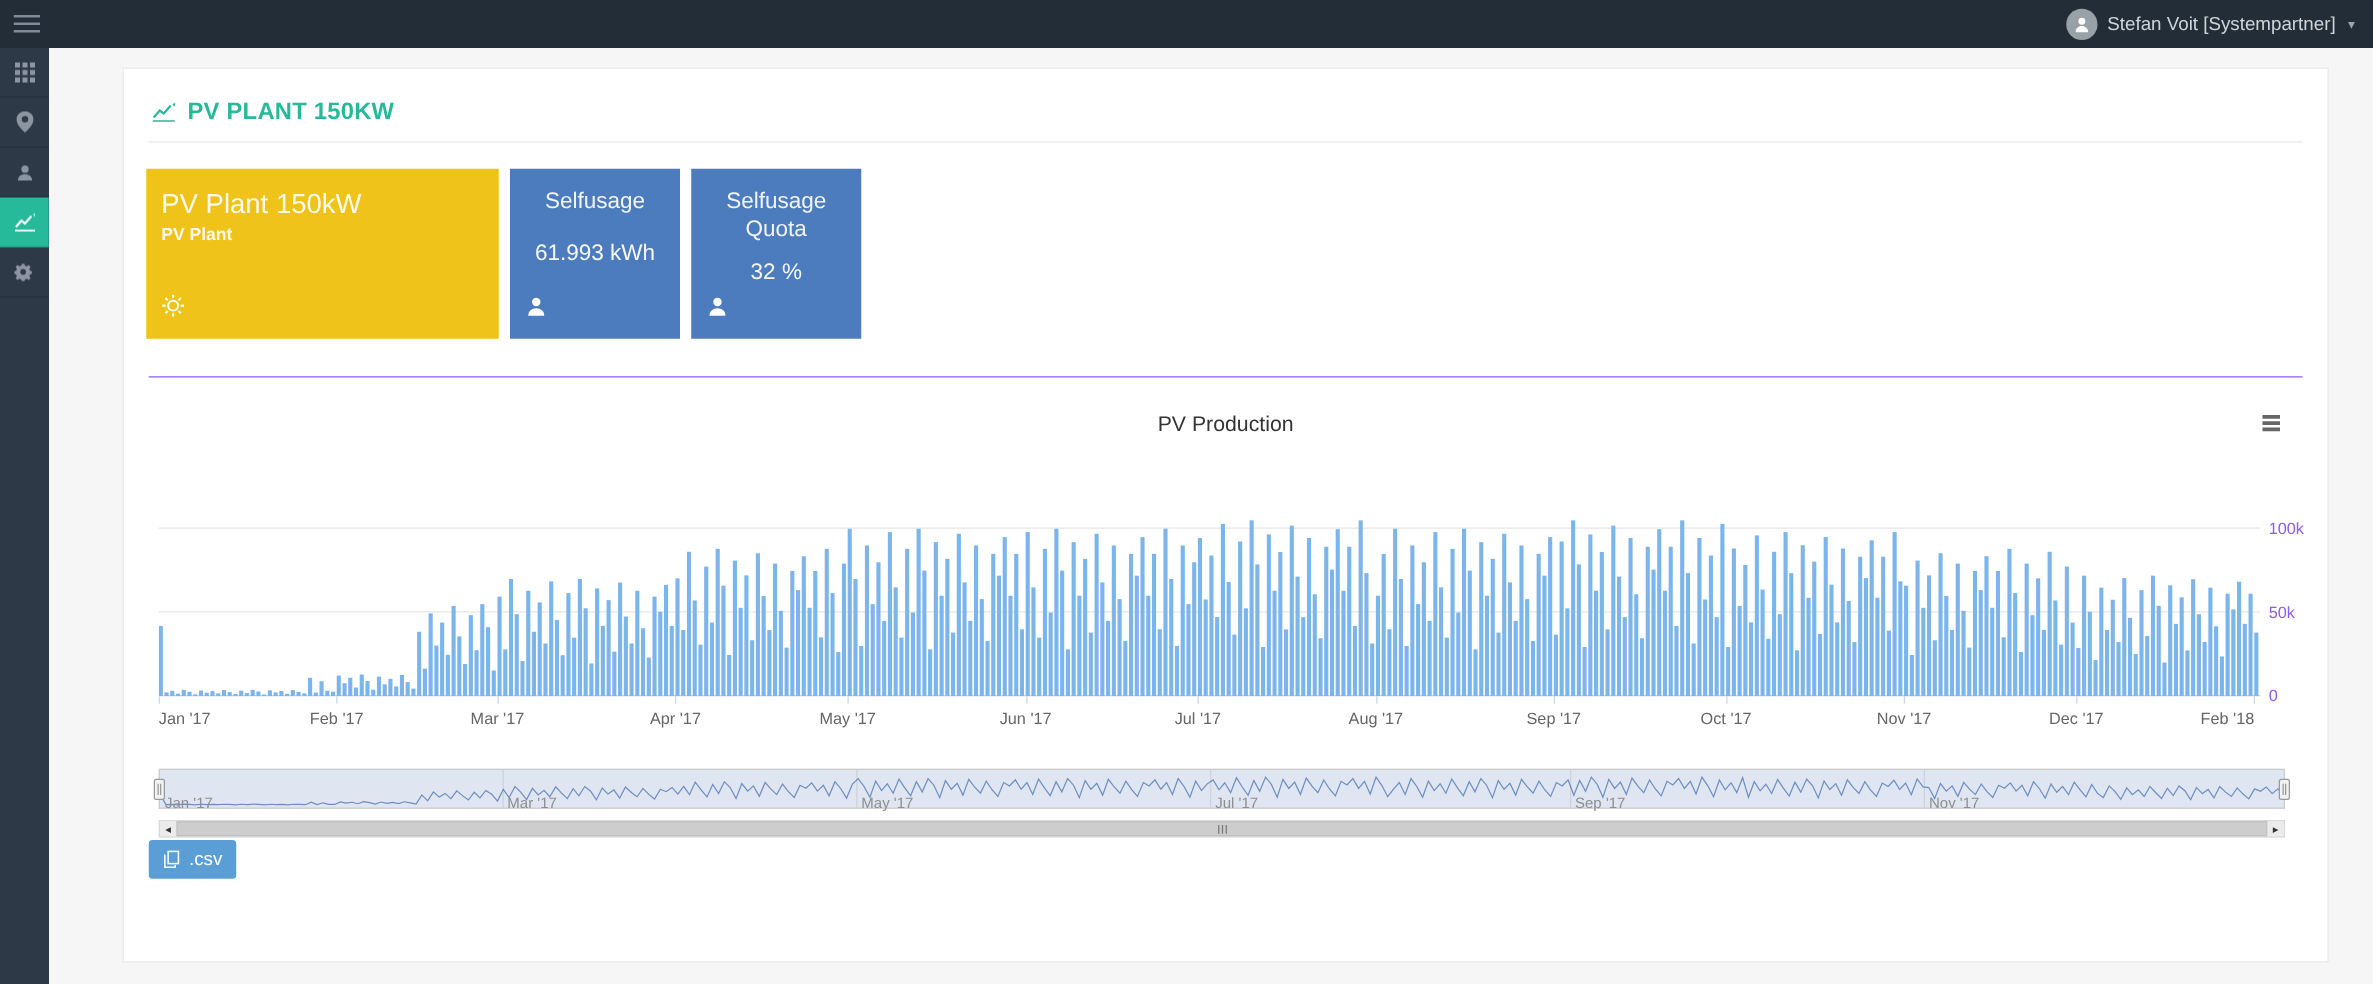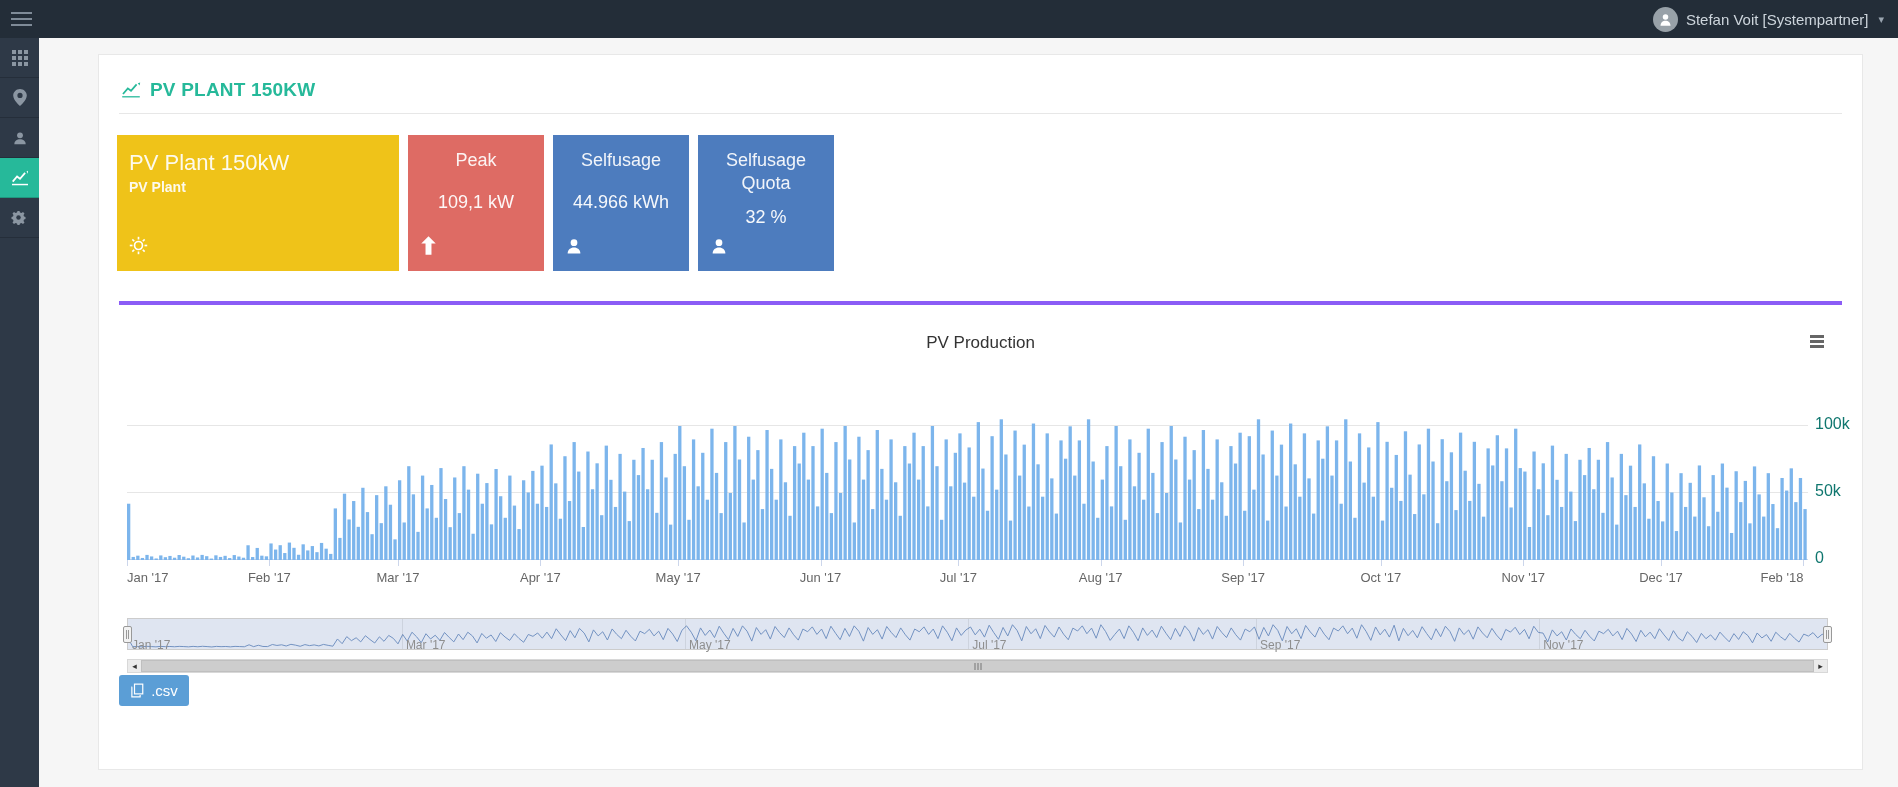--- a/index.html
+++ b/index.html
@@ -33,35 +33,35 @@
   .tile { height:136px; color:#ffffff; padding:14px 12px 12px 12px; position:relative; display:flex; flex-direction:column; }
   .tile-wide { width:282px; }
   .tile-sm { width:136px; text-align:center; }
   .tile-title { font-size:18px; opacity:.92; line-height:1.25; }
   .tile-wide .tile-title { font-size:22px; }
   .tile-sub { font-size:14px; font-weight:bold; opacity:.92; margin-top:2px; }
   .tile-value { font-size:18px; opacity:.95; margin-top:20px; }
   .tile-icon { position:absolute; left:12px; bottom:12px; }
 
   
-  .chart-section { margin-top:30px; border-top:4px solid #8b5cf6; padding-top:28px; position:relative; color:#333; }
+  .chart-section { margin-top:30px; border-top:1px solid #8b5cf6; padding-top:28px; position:relative; color:#333; }
   .hc-title { text-align:center; font-size:17px; color:#333333; }
   .hc-export { position:absolute; right:14px; top:24px; cursor:pointer; padding:4px; }
   .hc-export i { display:block; width:14px; height:3px; background:#666; margin:2px 0; }
 
   .rangeselector { display:flex; align-items:center; gap:7px; margin-top:22px; margin-left:8px; }
   .range-label { font-size:14px; color:#333; margin-right:2px; }
   .range-btn { font-size:13px; color:#333; background:#f7f7f7; border:none; border-radius:2px; padding:5px 9px; cursor:pointer; font-family:inherit; }
   .range-btn.selected { background:#e6ebf5; font-weight:bold; }
 
   .plot-wrap { position:relative; height:171px; margin:36px 34px 0 8px; }
   .gridline { position:absolute; left:0; right:0; height:1px; background:#e6e6e6; }
   .plot-baseline { position:absolute; left:0; right:0; bottom:0; height:1px; background:#ccd6eb; }
   #bars-svg { position:absolute; left:0; bottom:0; width:100%; height:171px; display:block; }
-  .y-label { position:absolute; right:-36px; width:36px; padding-left:7px; font-size:16px; color:#0f766e; text-align:left; }
+  .y-label { position:absolute; right:-36px; width:36px; padding-left:7px; font-size:13px; color:#8b5cf6; text-align:left; }
   .x-tick { position:absolute; bottom:-6px; width:1px; height:6px; background:#ccd6eb; }
 
   .x-labels { position:relative; height:24px; margin:8px 34px 0 8px; }
   .x-label { position:absolute; top:2px; font-size:13px; color:#666; white-space:nowrap; transform:translateX(-50%); }
   .x-label.first { transform:none; }
   .x-label.last { transform:translateX(-100%); }
 
   
   .navigator { position:relative; height:32px; margin:26px 14px 0 8px; background:#dfe5f1; border:1px solid #cccccc; }
   #nav-svg { position:absolute; left:0; top:0; width:100%; height:100%; display:block; }
@@ -173,32 +173,23 @@
                 <line x1="1" y1="12" x2="4.4" y2="12"></line>
                 <line x1="19.6" y1="12" x2="23" y2="12"></line>
                 <line x1="4.2" y1="4.2" x2="6.6" y2="6.6"></line>
                 <line x1="17.4" y1="17.4" x2="19.8" y2="19.8"></line>
                 <line x1="4.2" y1="19.8" x2="6.6" y2="17.4"></line>
                 <line x1="17.4" y1="6.6" x2="19.8" y2="4.2"></line>
               </g>
             </svg>
         </span>
       </div>
-      <div class="tile tile-sm" style="background:#de6b64">
-        <div class="tile-title">Peak</div>
-        <div class="tile-value">109,1 kW</div>
-        <span class="tile-icon">
-          <svg width="17" height="19" viewBox="0 0 20 22">
-              <path d="M10 0L1.5 8.5h5V22h7V8.5h5z" fill="#fff"></path>
-            </svg>
-        </span>
-      </div>
       <div class="tile tile-sm" style="background:#4d7cbe">
         <div class="tile-title">Selfusage</div>
-        <div class="tile-value">44.966 kWh</div>
+        <div class="tile-value">61.993 kWh</div>
         <span class="tile-icon">
           <svg width="18" height="18" viewBox="0 0 24 24">
               <circle cx="12" cy="7.5" r="4.5" fill="#fff"></circle>
               <path d="M3.5 22c0-5 3.8-8 8.5-8s8.5 3 8.5 8z" fill="#fff"></path>
             </svg>
         </span>
       </div>
       <div class="tile tile-sm" style="background:#4d7cbe">
         <div class="tile-title">Selfusage Quota</div>
         <div class="tile-value" style="margin-top:13px">32 %</div>

